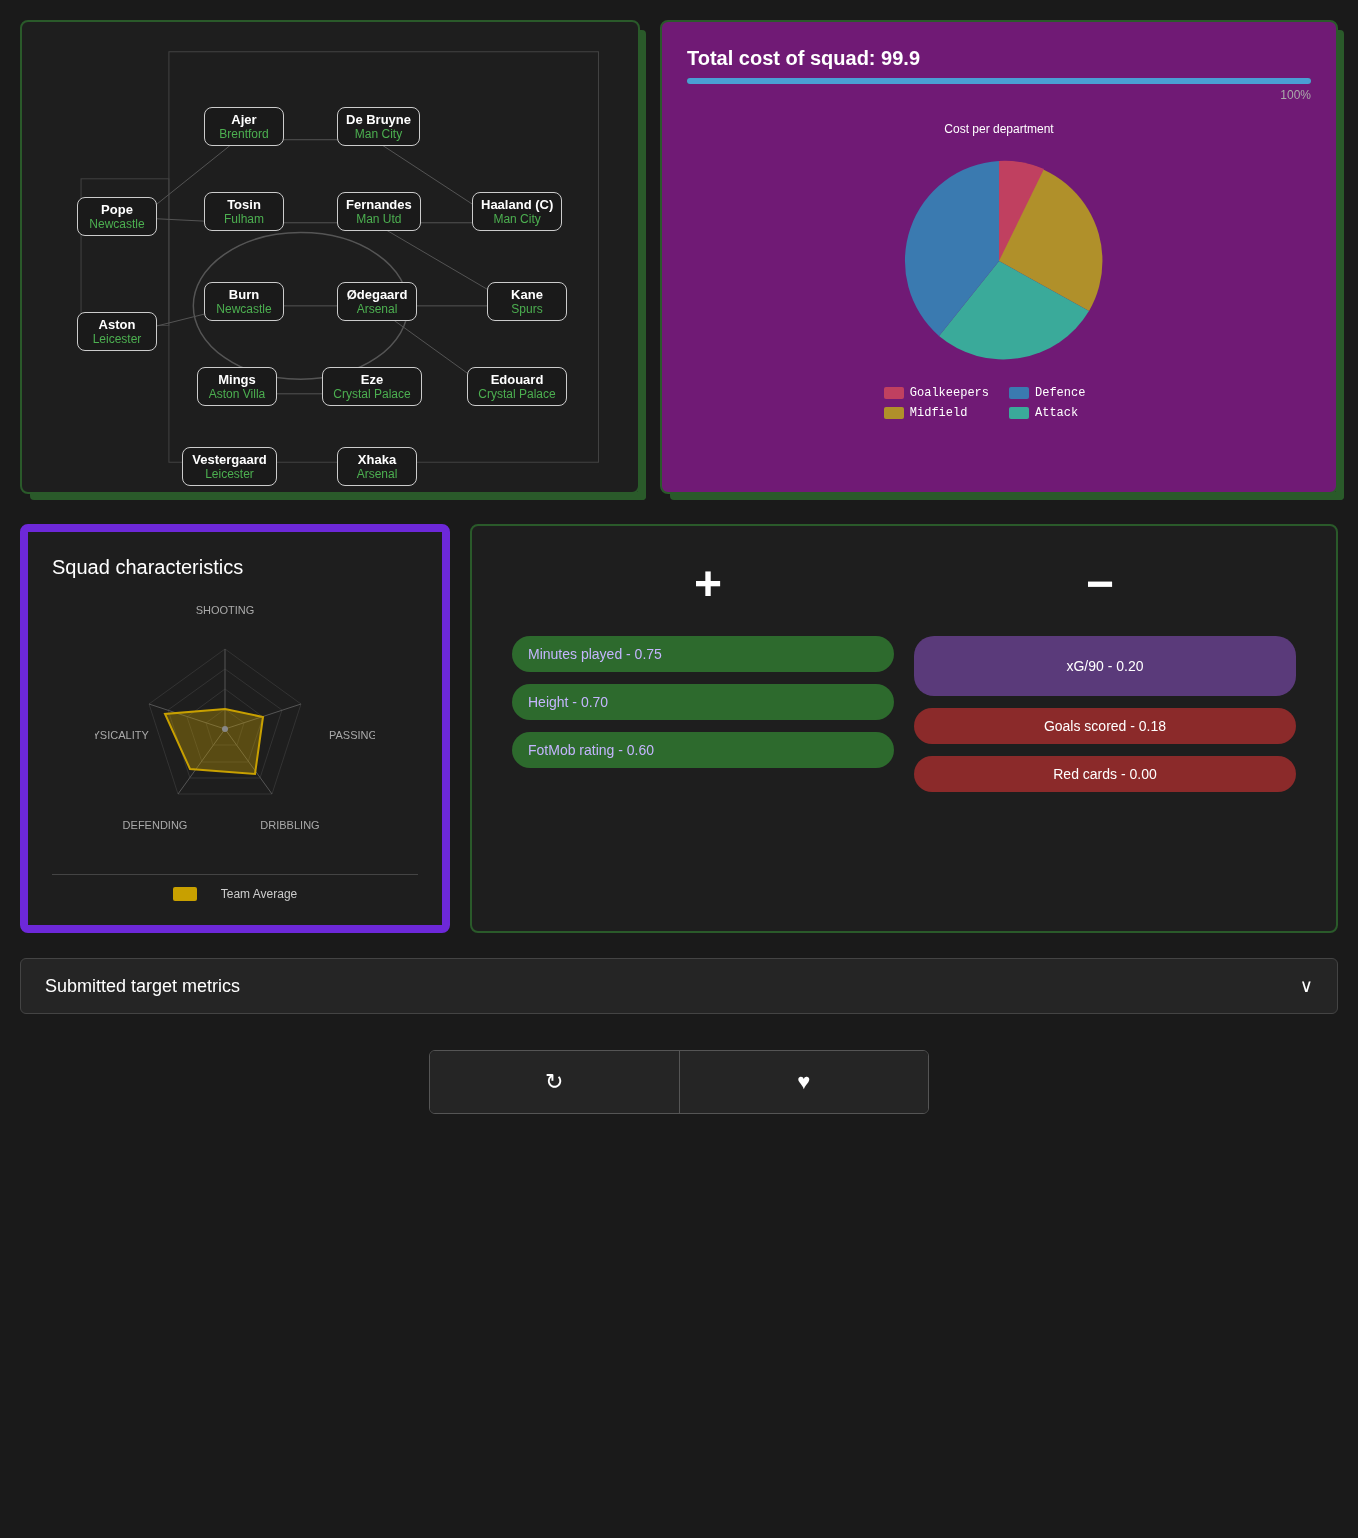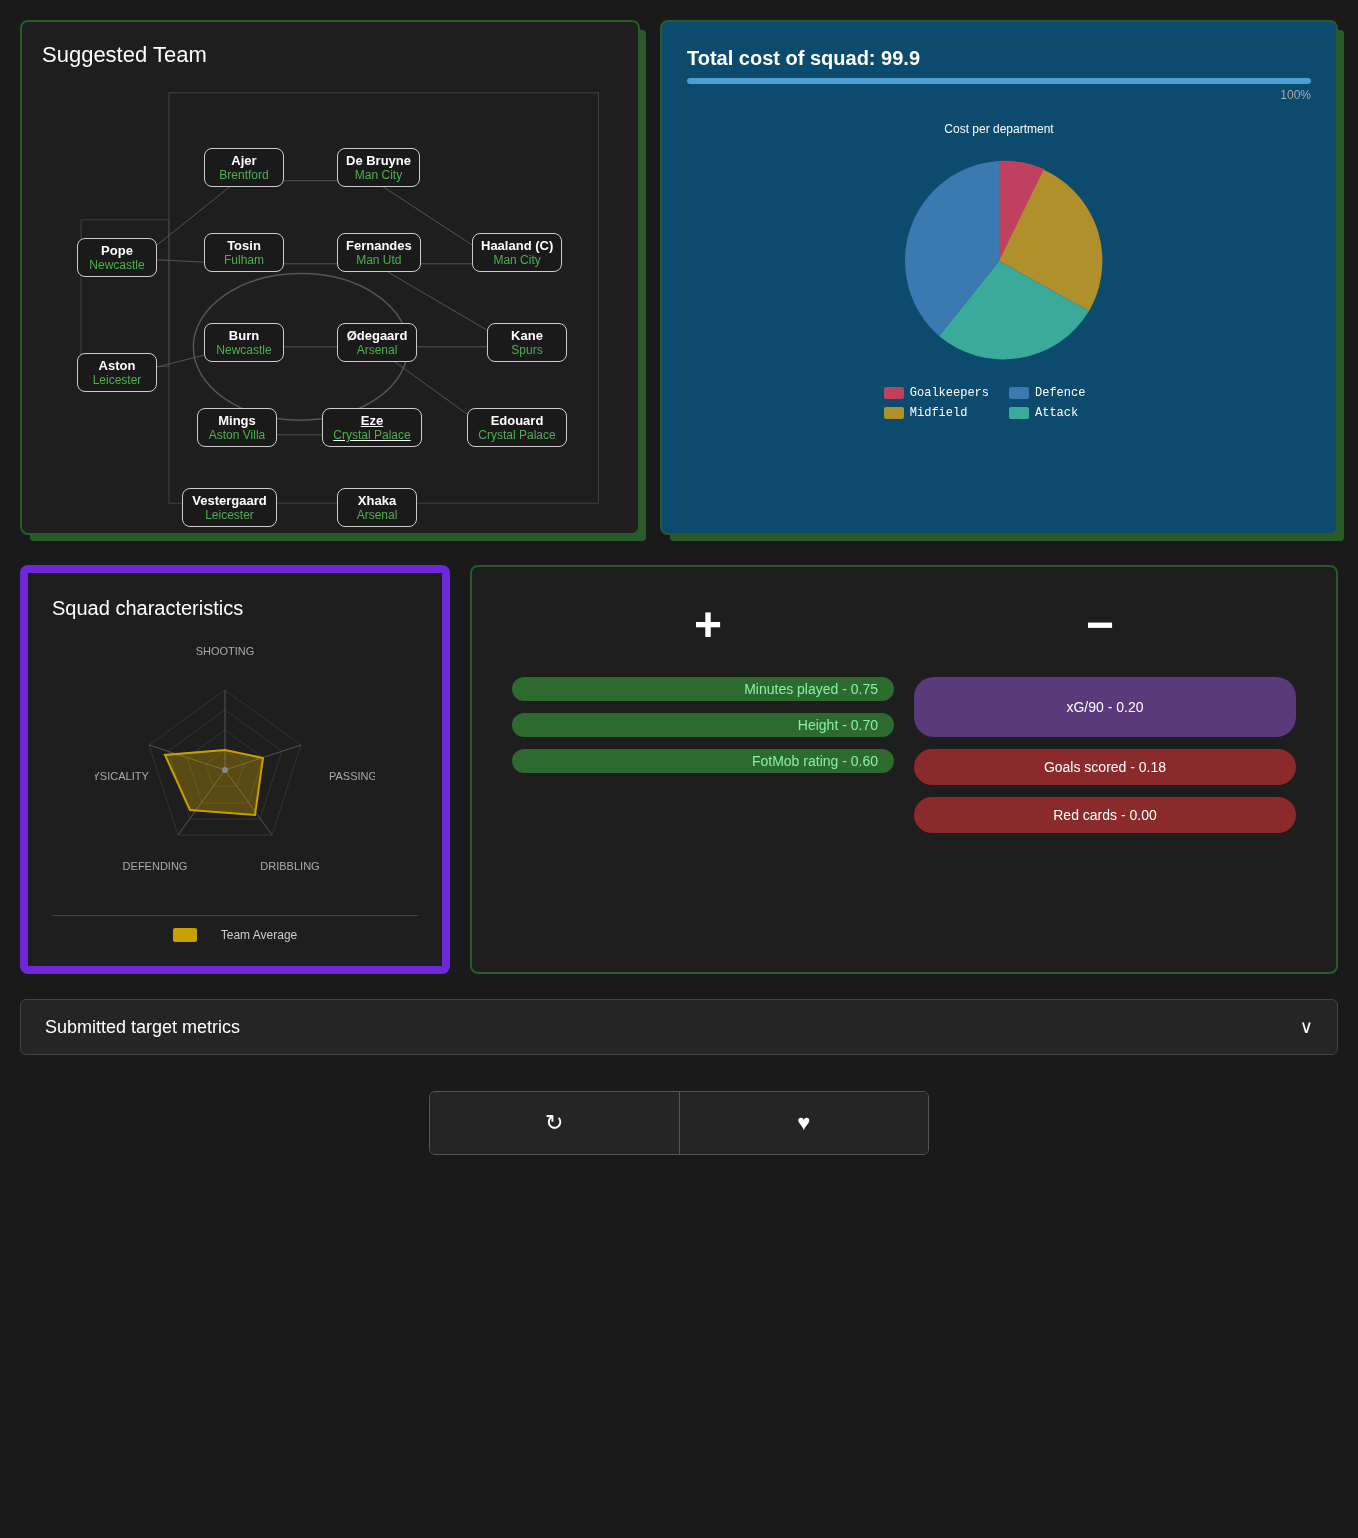--- a/index.html
+++ b/index.html
@@ -80,21 +80,21 @@
       color: #fff;
       font-weight: bold;
     }
     .player-team {
       font-size: 12px;
       color: #4caf50;
     }
 
     
     .cost-panel {
-      background: #0c4a6e;
+      background: #701a75;
       border: 2px solid #2a5a2a;
       border-radius: 8px;
       padding: 25px;
       flex: 1;
       position: relative;
     }
     .cost-panel::after {
       content: '';
       position: absolute;
       right: -8px;
@@ -264,25 +264,25 @@
       display: flex;
       flex-direction: column;
       gap: 12px;
       flex: 1;
     }
 
     .metric-btn-green {
       background: #2d6a2d;
       border: none;
       border-radius: 20px;
-      padding: 4px 16px;
-      color: #86efac;
+      padding: 10px 16px;
+      color: #c4b5fd;
       font-size: 14px;
       cursor: pointer;
-      text-align: right;
+      text-align: left;
     }
 
     .metric-btn-red {
       background: #8b2a2a;
       border: none;
       border-radius: 20px;
       padding: 10px 16px;
       color: #fff;
       font-size: 14px;
       cursor: pointer;
@@ -355,21 +355,20 @@
     }
   </style>
 </head>
 <body>
 
 <div class="main-container">
 
   <div class="top-row">
 
     <div class="suggested-team-panel">
-      <div class="panel-title">Suggested Team</div>
 
       <div class="pitch-area">
         <svg class="pitch-svg" viewBox="0 0 590 440" preserveAspectRatio="none">
 
           <rect x="130" y="10" width="440" height="420" fill="none" stroke="#444" stroke-width="1"></rect>
 
           <rect x="40" y="140" width="90" height="150" fill="none" stroke="#444" stroke-width="1"></rect>
 
           <line x1="100" y1="180" x2="200" y2="100" stroke="#555" stroke-width="1"></line>
           <line x1="100" y1="180" x2="200" y2="185" stroke="#555" stroke-width="1"></line>
@@ -430,21 +429,21 @@
         <div class="player-card" style="left:295px; top:150px;">
           <div class="player-name">Fernandes</div>
           <div class="player-team">Man Utd</div>
         </div>
 
         <div class="player-card" style="left:295px; top:240px;">
           <div class="player-name">Ødegaard</div>
           <div class="player-team">Arsenal</div>
         </div>
 
-        <div class="player-card" style="left:280px; top:325px; min-width:100px;text-decoration:underline;">
+        <div class="player-card" style="left:280px; top:325px; min-width:100px;">
           <div class="player-name">Eze</div>
           <div class="player-team">Crystal Palace</div>
         </div>
 
         <div class="player-card" style="left:295px; top:405px;">
           <div class="player-name">Xhaka</div>
           <div class="player-team">Arsenal</div>
         </div>
 
         <div class="player-card" style="left:430px; top:150px;">

